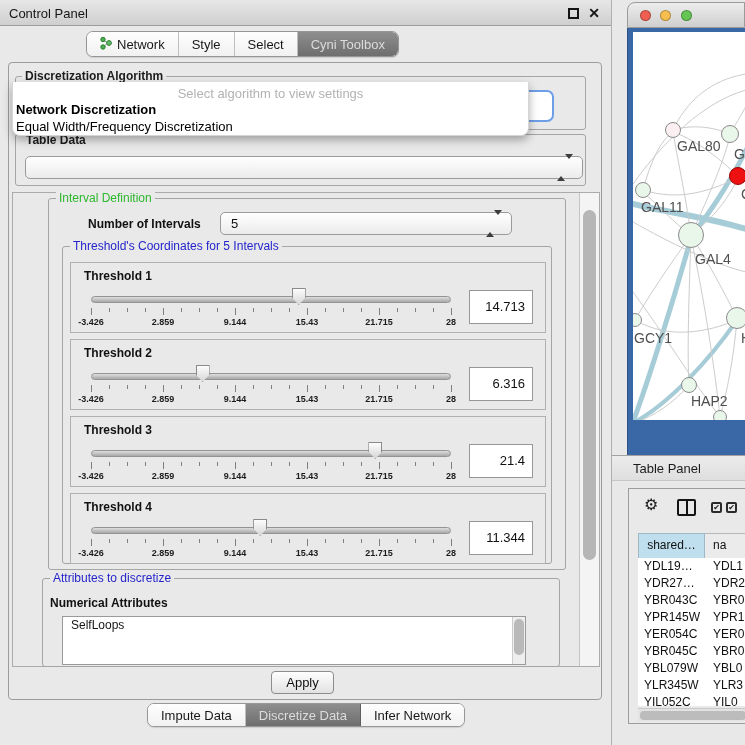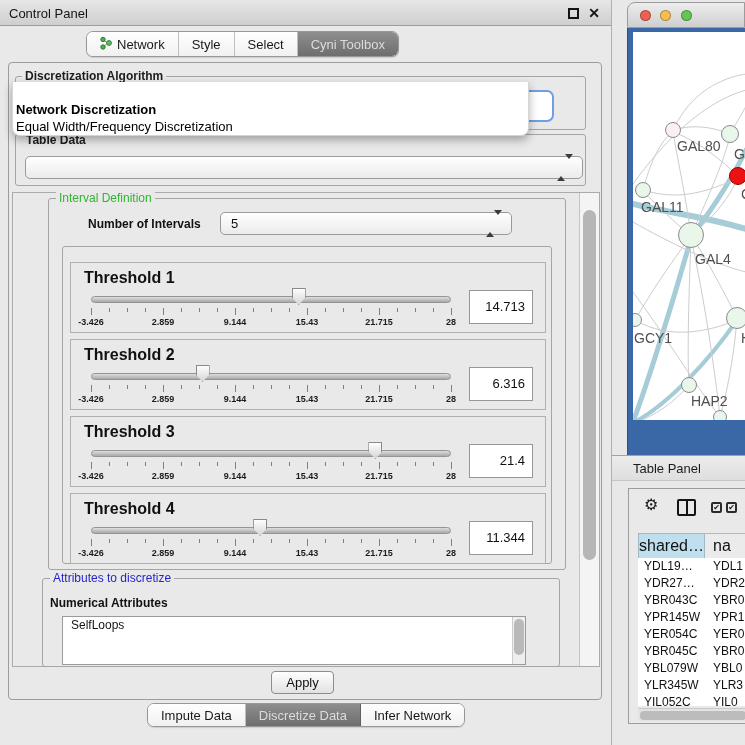--- a/index.html
+++ b/index.html
@@ -81,21 +81,21 @@
 
   #interval-group { left:48px; top:198px; width:518px; height:372px; }
   #interval-title { left:56px; top:192px; }
   #intervals-label { position:absolute; left:88px; top:217px; font-size:12px; font-weight:700; }
   #intervals-combo { left:220px; top:212px; width:292px; height:23px; }
   #thresh-group { left:62px; top:246px; width:490px; height:318px; }
   #thresh-title { left:70px; top:240px; }
 
   .th-panel { position:absolute; left:70px; width:476px; height:71px;
     border:1px solid #b0b0b0; background:#e9e9e9; }
-  .th-label { position:absolute; left:13px; top:6px; font-size:16px; font-weight:700; }
+  .th-label { position:absolute; left:13px; top:6px; font-size:12px; font-weight:700; }
   .th-track { position:absolute; left:20px; top:33px; width:360px; height:7px;
     border:1px solid #949494; border-radius:4px; background:linear-gradient(#dedede,#a8a8a8); }
   .th-thumb { position:absolute; top:25px; width:14px; height:17px;
     background:linear-gradient(#fdfdfd,#d7d7d7); border:1px solid #8a8a8a;
     clip-path:polygon(0 0,100% 0,100% 55%,50% 100%,0 55%); }
   .tick { position:absolute; width:1px; background:#7f7f7f; }
   .tick.minor { top:45px; height:4px; }
   .tick.major { top:45px; height:7px; }
   .tick-label { position:absolute; top:54px; font-size:9px; font-weight:700;
     transform:translateX(-50%); color:#1c1c1c; white-space:nowrap; }
@@ -138,21 +138,21 @@
     border-bottom:1px solid #c6c6c6; }
   #table-panel-title { position:absolute; left:21px; top:5px; font-size:13px; color:#1c1c1c; }
   #table-outer { position:absolute; left:628px; top:488px; width:120px; height:236px;
     border:1px solid #9c9c9c; background:#e9e9e9; }
   #gear-icon { position:absolute; left:15px; top:6px; font-size:16px; color:#1c1c1c; }
   #col-icon { position:absolute; left:48px; top:10px; width:19px; height:17px;
     border:2px solid #141414; border-radius:2px; }
   #col-icon .divider { position:absolute; left:7px; top:0; bottom:0; width:2px; background:#141414; }
   .cb { position:absolute; top:13px; width:11px; height:11px; border:2px solid #2a2a2a;
     border-radius:2px; font-size:8px; line-height:8px; text-align:center; color:#1a1a1a; }
-  .th-cell { position:absolute; top:44px; height:38px; font-size:16px; line-height:23px; }
+  .th-cell { position:absolute; top:44px; height:38px; font-size:12px; line-height:23px; }
   #th-c1 { left:9px; width:67px; background:#bfdfee; border:1px solid #9fb9c6; text-align:center; }
   #th-c2 { left:76px; width:60px; background:#ebebeb; border:1px solid #b8b8b8;
     border-left:none; padding-left:8px; }
   #rows-wrap { position:absolute; left:9px; top:69px; width:111px; height:148px;
     background:#fff; overflow:hidden; }
   .trow { position:relative; height:17px; font-size:12px; color:#101010; }
   .tc1 { position:absolute; left:6px; line-height:17px; }
   .tc2 { position:absolute; left:75px; line-height:17px; }
   #hscroll { position:absolute; left:9px; top:219px; width:111px; height:13px;
     background:#e3e3e3; border-top:1px solid #c8c8c8; }
@@ -215,20 +215,21 @@
   <span id="interval-title" class="group-title gt-green">Interval Definition</span>
   <span id="intervals-label">Number of Intervals</span>
   <div id="intervals-combo" class="combo">
     <span class="combo-text">5</span>
     <span class="spinner">
       <span class="spin-up"></span><span class="spin-down"></span>
     </span>
   </div>
 
   <div id="thresh-group" class="group"></div>
+  <span id="thresh-title" class="group-title gt-blue">Threshold's Coordinates for 5 Intervals</span>
   <div id="thresholds-container">
       <div class="th-panel" style="top: 262px;">
         <div class="th-label">Threshold 1</div>
         <div class="th-track"></div>
         <div class="th-thumb" style="left: 220.72px;"></div>
         <div class="tick major" style="left: 20px;"></div>
         <div class="tick minor" style="left: 38px;"></div>
         <div class="tick minor" style="left: 56px;"></div>
         <div class="tick minor" style="left: 74px;"></div>
         <div class="tick major" style="left: 92px;"></div>
@@ -375,20 +376,21 @@
       </div>
       <div class="tab selected">
         <span>Discretize Data</span>
       </div>
       <div class="tab">
         <span>Infer Network</span>
       </div>
     </div>
 
   <div id="dropdown-overlay">
+    <div class="dd-prompt">Select algorithm to view settings</div>
     <div class="dd-item-bold">Network Discretization</div>
     <div class="dd-item">Equal Width/Frequency Discretization</div>
   </div>
 </div>
 
 <div id="net-window">
   <div class="nw-frame">
     <div class="nw-canvas">
       <svg width="113" height="388" viewBox="0 0 113 388" style="position:absolute;left:0;top:0">
         <g stroke="#a6ccd8" fill="none" stroke-linecap="round">

